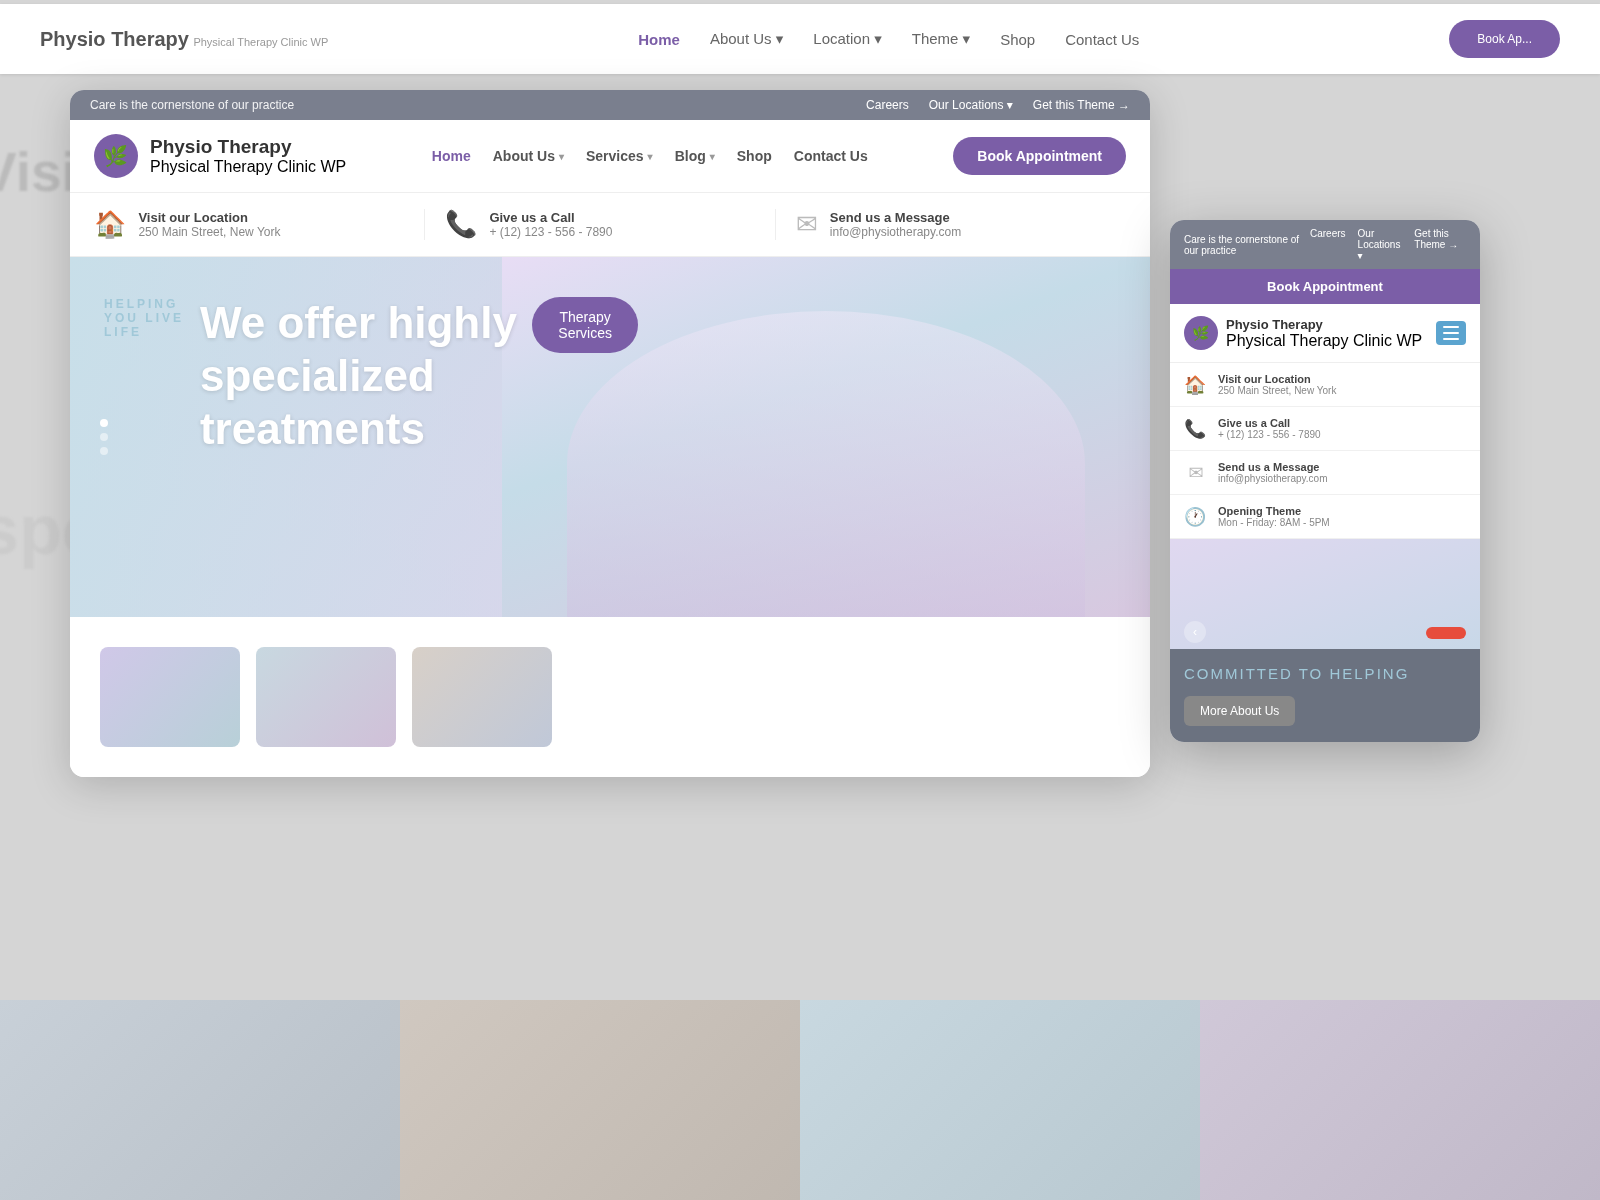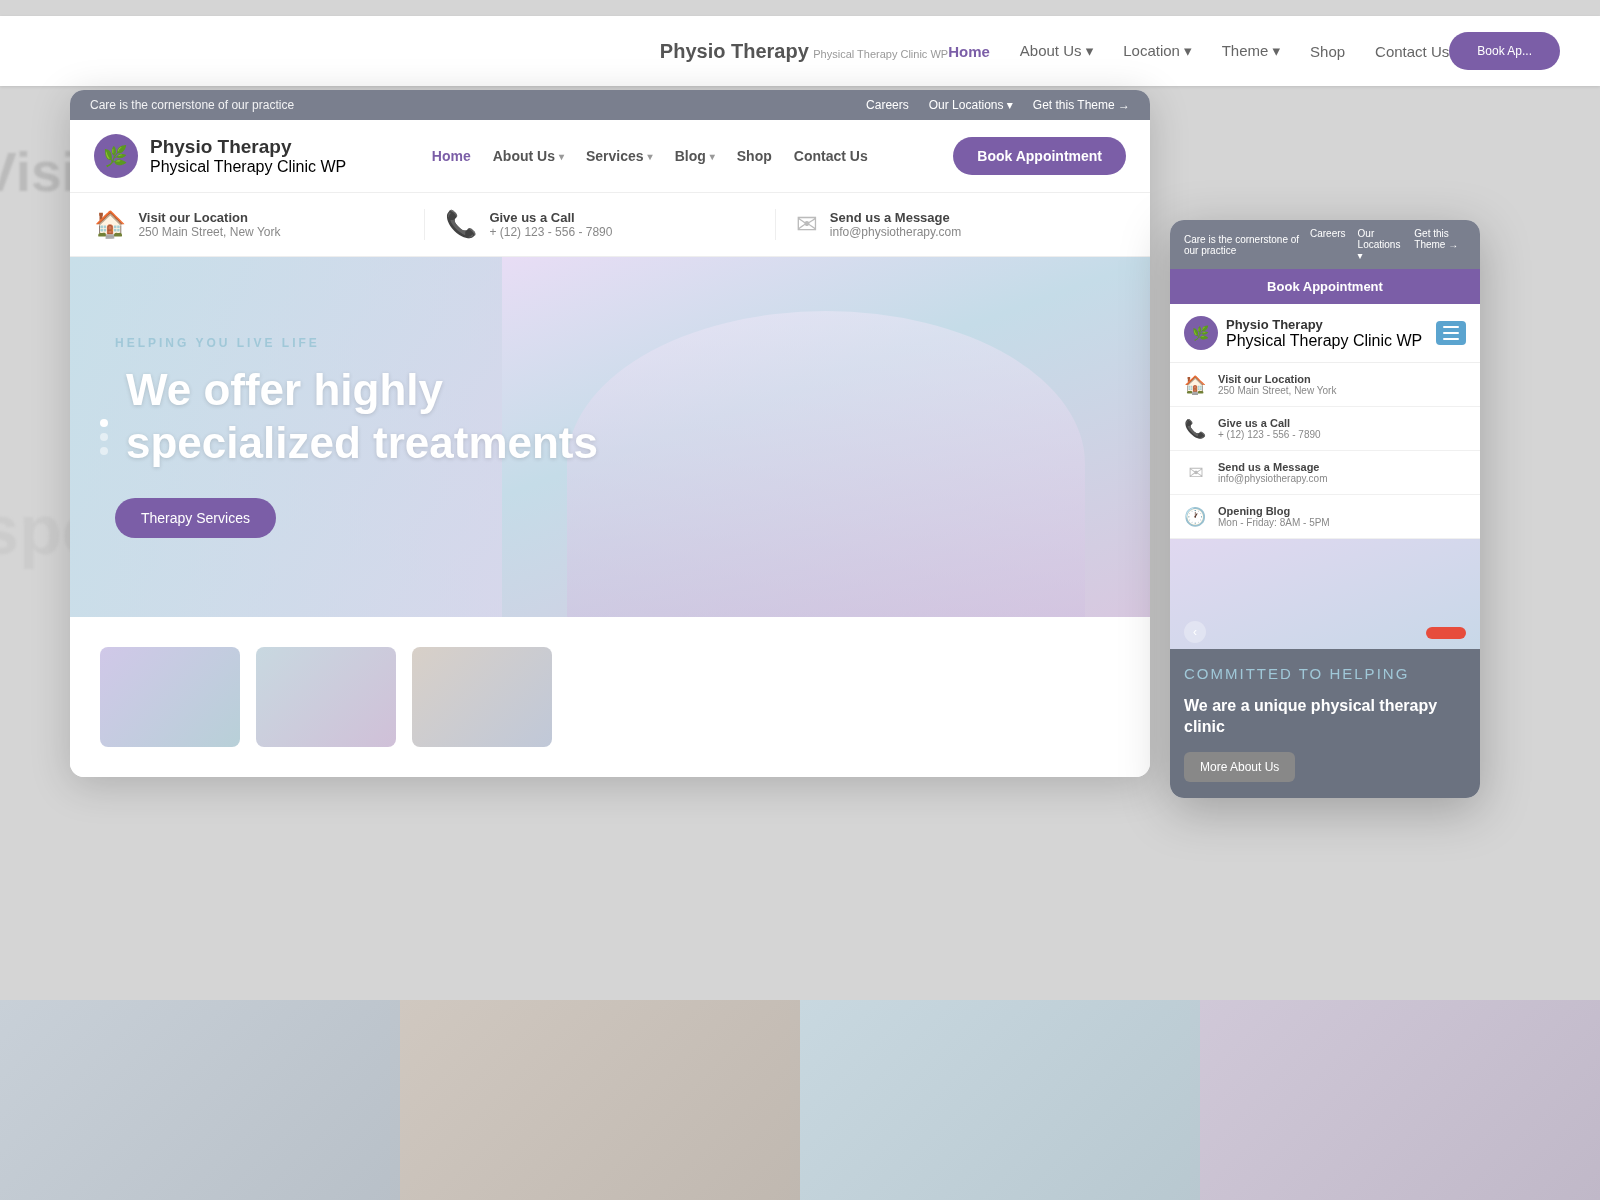--- a/index.html
+++ b/index.html
@@ -15,23 +15,23 @@
     
     .bg-text-left {
       position: absolute; top: 120px; left: -10px; color: #bbb; font-size: 80px; font-weight: 900; z-index: 1; filter: blur(1px);
     }
     .bg-text-bottom {
       position: absolute; bottom: 80px; left: 20px; color: #bbb; font-size: 80px; font-weight: 900; z-index: 1; filter: blur(1px);
     }
 
     
     .bg-navbar {
-      position: absolute; top: 16px; left: 0; width: 100%; height: 70px;
+      position: absolute; top: 4px; left: 0; width: 100%; height: 70px;
       background: #fff; z-index: 2;
-      display: flex; align-items: center; justify-content: flex-end;
+      display: flex; align-items: center; justify-content: space-between;
       padding: 4px 40px; box-shadow: 0 1px 3px rgba(0,0,0,0.1);
     }
     .bg-navbar-links { display: flex; gap: 30px; align-items: center; }
     .bg-navbar-links a { color: #666; text-decoration: none; font-size: 15px; }
     .bg-book-btn {
       background: #7b5ea7; color: #fff; border: none; padding: 12px 28px;
       border-radius: 30px; font-size: 12px; cursor: pointer;
     }
 
     
@@ -110,22 +110,22 @@
       position: relative; overflow: hidden;
     }
     .hero-person::after {
       content: ''; position: absolute; bottom: 0; left: 10%;
       width: 80%; height: 85%;
       background: linear-gradient(to bottom, #f0e8f8 0%, #d0c0e0 100%);
       border-radius: 50% 50% 0 0;
       opacity: 0.5;
     }
     .hero-content {
-      position: absolute; top: 0; left: 15px; width: 55%; height: 100%;
-      padding: 40px 30px; display: flex; flex-direction: column; justify-content: center;
+      position: absolute; top: 0; left: 4px; width: 55%; height: 100%;
+      padding: 40px 30px; display: flex; flex-direction: row; justify-content: center;
     }
     .hero-tagline {
       color: #a0c8d8; font-size: 12px; font-weight: 600; letter-spacing: 3px;
       text-transform: uppercase; margin-bottom: 14px;
     }
     .hero-title {
       color: #fff; font-size: 44px; font-weight: 800; line-height: 1.2; margin-bottom: 28px;
       text-shadow: 0 1px 4px rgba(0,0,0,0.15);
       margin-left: 11px;
     }
@@ -420,30 +420,29 @@
   <div class="mob-info-item">
     <span class="mob-info-icon">✉</span>
     <div>
       <div class="mob-info-title">Send us a Message</div>
       <div class="mob-info-sub">info@physiotherapy.com</div>
     </div>
   </div>
   <div class="mob-info-item">
     <span class="mob-info-icon">🕐</span>
     <div>
-      <div class="mob-info-title">Opening Blog</div>
+      <div class="mob-info-title">Opening Theme</div>
       <div class="mob-info-sub">Mon - Friday: 8AM - 5PM</div>
     </div>
   </div>
 
   <div class="mob-hero-img">
     <div class="mob-hero-img-inner"></div>
     <div class="mob-slide-prev">‹</div>
     <div class="mob-slide-bar"></div>
   </div>
 
   <div class="mob-bottom">
     <div class="mob-committed">COMMITTED TO HELPING</div>
-    <div class="mob-bottom-title">We are a unique physical therapy clinic</div>
     <button class="mob-more-btn">More About Us</button>
   </div>
 
 </div>
 
 </body></html>

